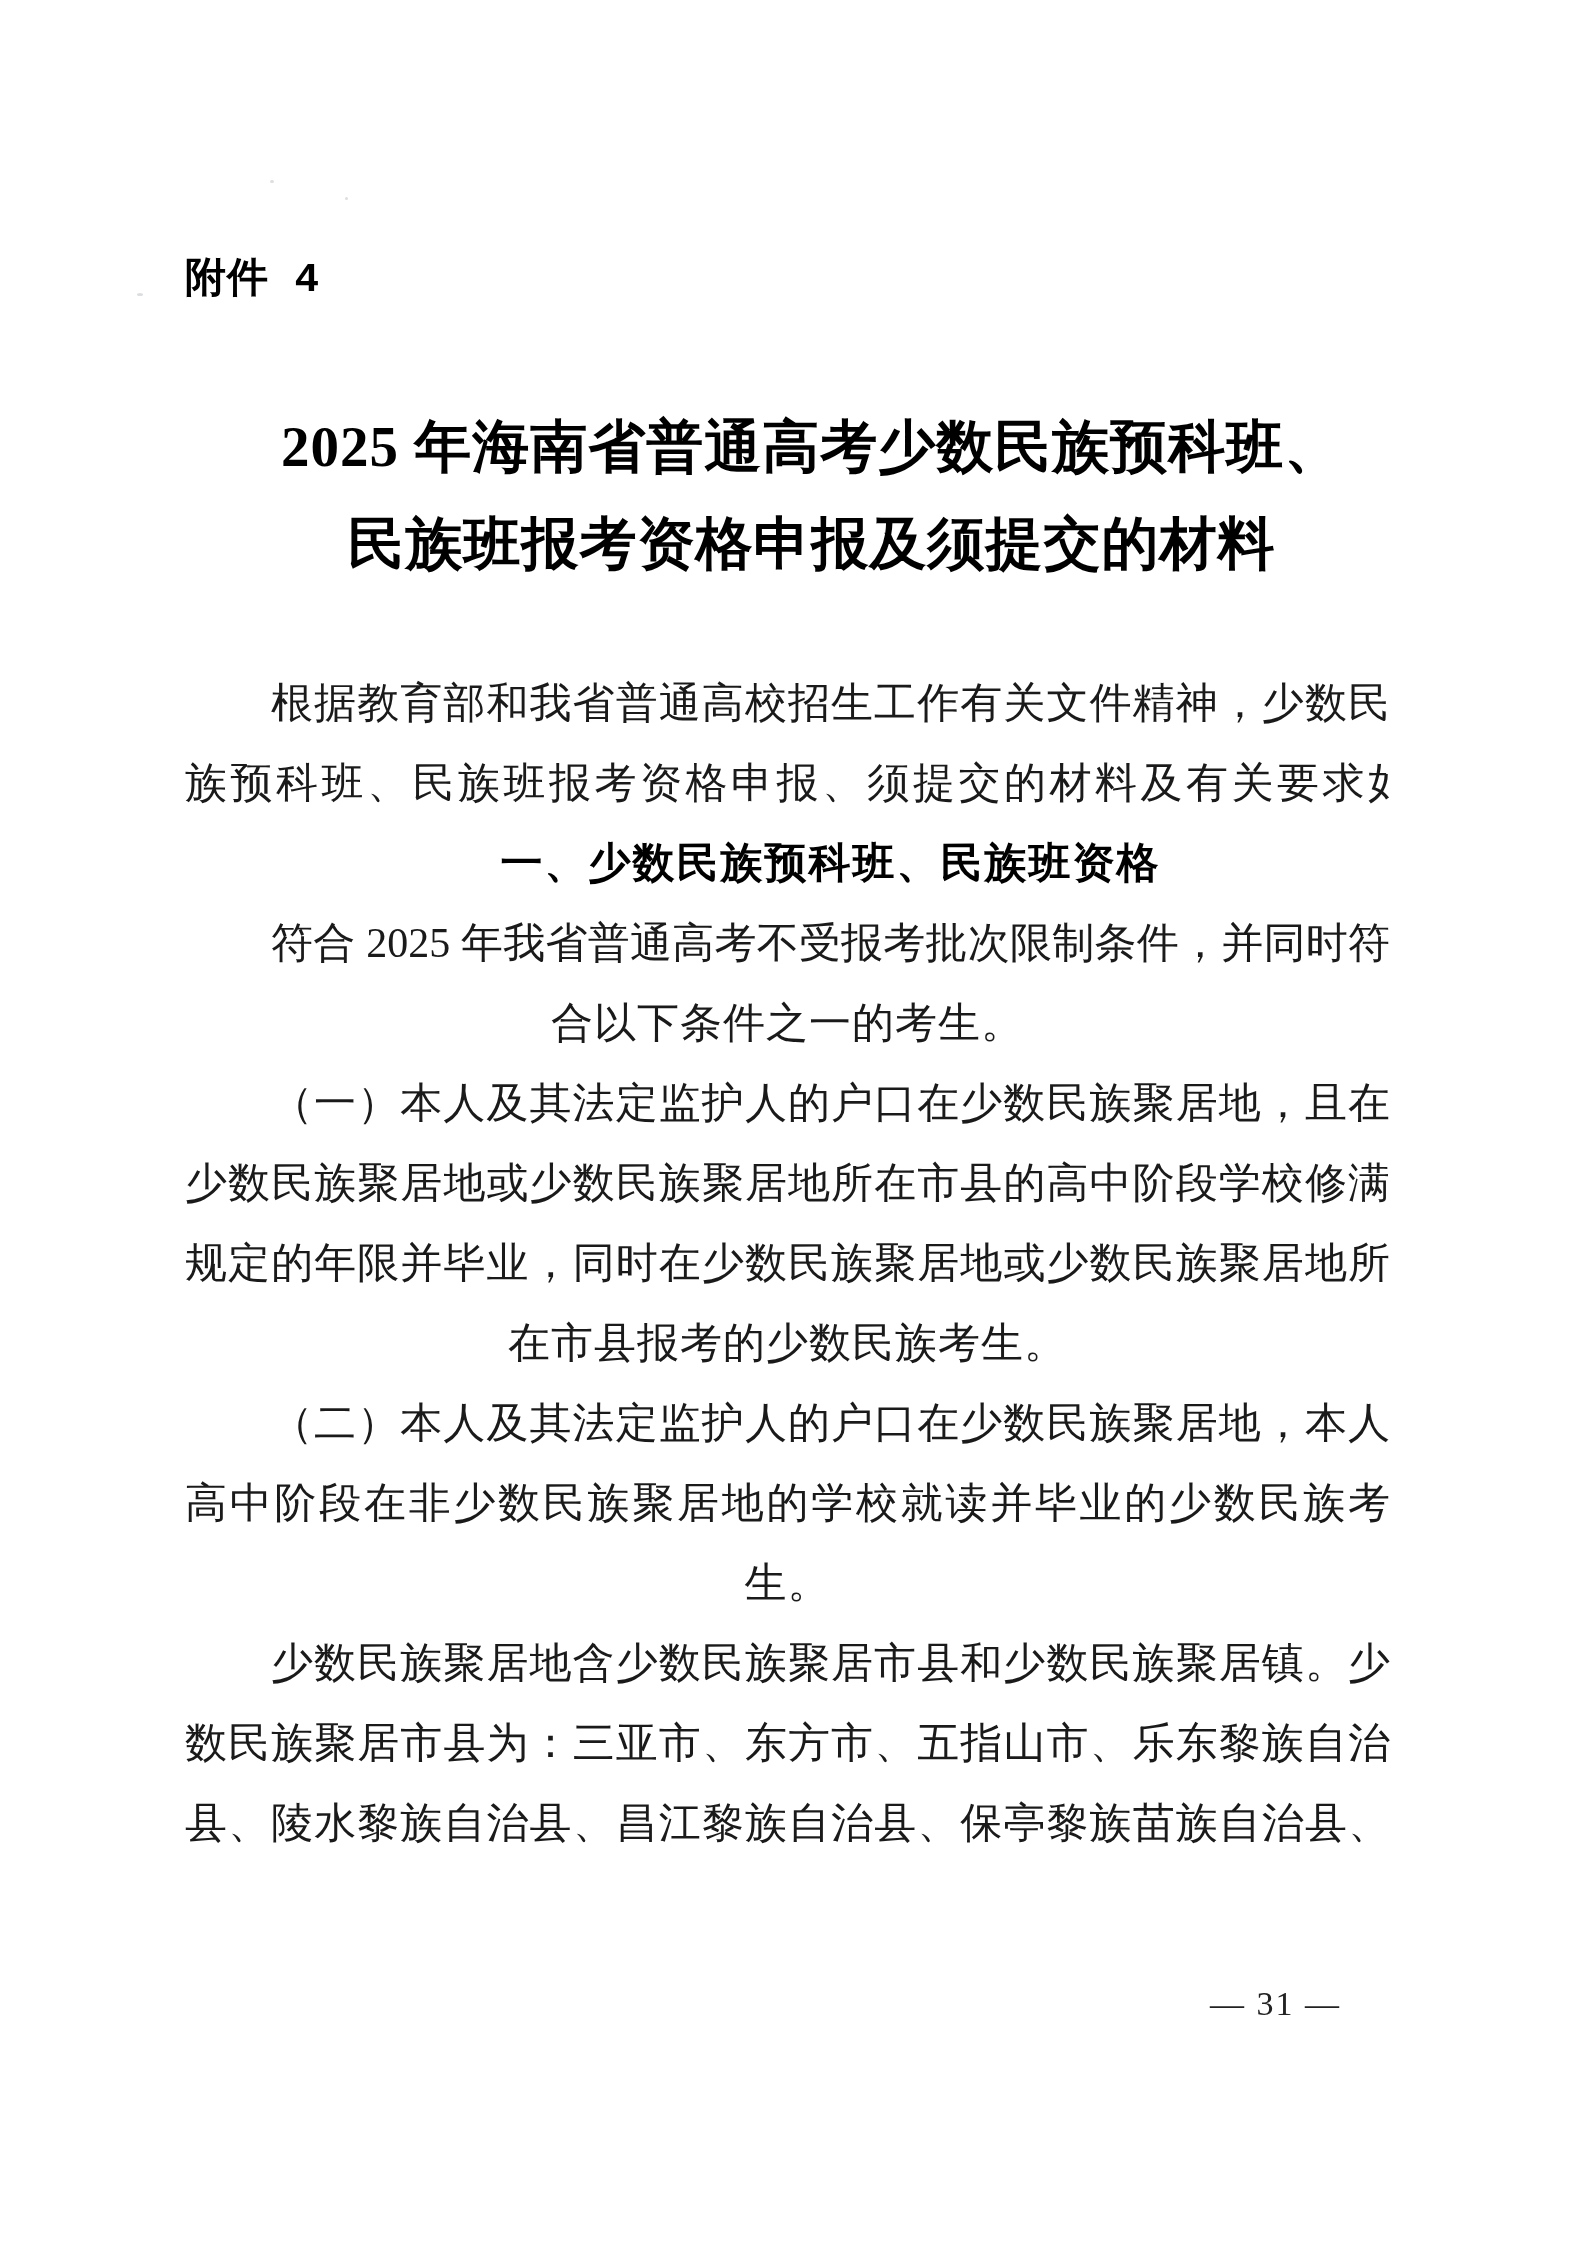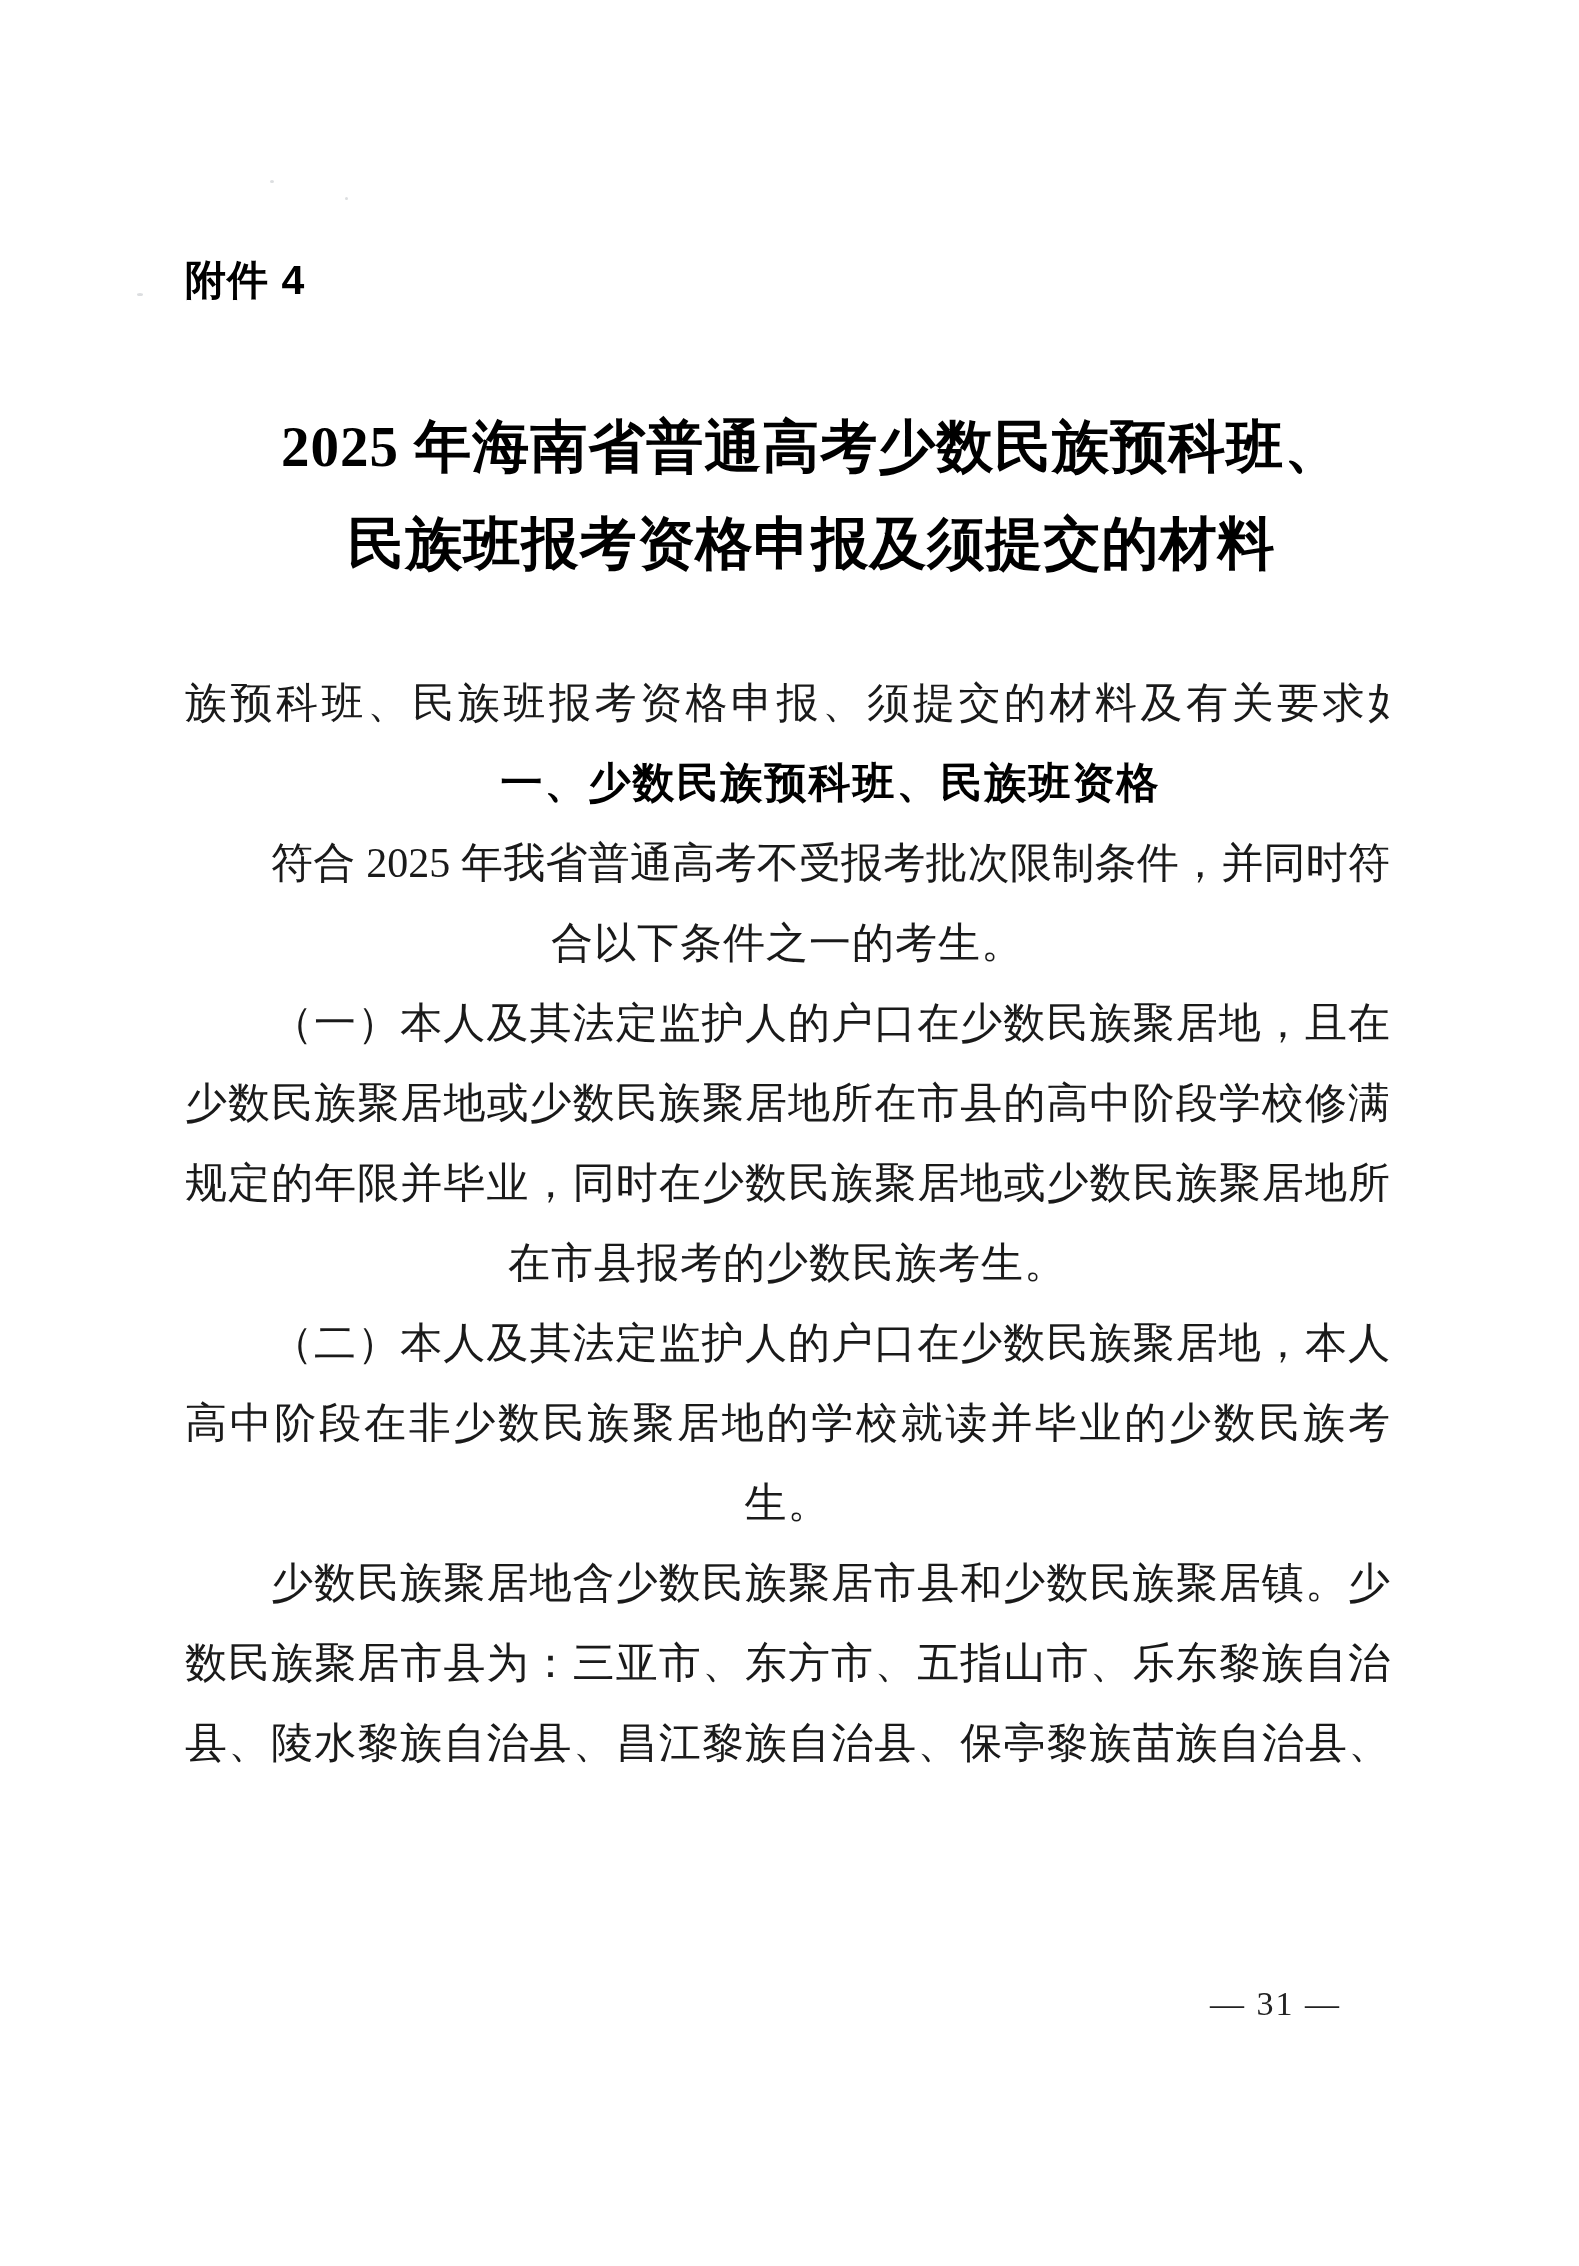--- a/index.html
+++ b/index.html
@@ -9,21 +9,21 @@
     height: 2266px;
     background: #ffffff;
     font-family: "Liberation Serif", "DejaVu Serif", serif;
     color: #1a1a1a;
     overflow: hidden;
   }
   .attachment-label {
     position: absolute;
     left: 185px;
     top: 256px;
-    font-family: Liberation Sans, sans-serif;
+    font-family: Liberation Mono, monospace;
     font-weight: bold;
     font-size: 41px;
     line-height: 48px;
     color: #000000;
     letter-spacing: 1px;
   }
   .doc-title {
     position: absolute;
     left: 0;
     top: 398px;
@@ -97,20 +97,21 @@
   <div class="speck" style="left:137px; top:293px; width:6px; height:3px;"></div>
 
   <div class="attachment-label">附件 4</div>
 
   <div class="doc-title">
     <div class="title-line">2025 年海南省普通高考少数民族预科班、</div>
     <div class="title-line">民族班报考资格申报及须提交的材料</div>
   </div>
 
   <div class="doc-body">
+    <div class="line indent j">根据教育部和我省普通高校招生工作有关文件精神，少数民</div>
     <div class="line e-wide">族预科班、民族班报考资格申报、须提交的材料及有关要求如下：</div>
     <div class="line indent e heading">一、少数民族预科班、民族班资格</div>
     <div class="line indent j">符合 2025 年我省普通高考不受报考批次限制条件，并同时符</div>
     <div class="line e">合以下条件之一的考生。</div>
     <div class="line indent j">（一）本人及其法定监护人的户口在少数民族聚居地，且在</div>
     <div class="line j">少数民族聚居地或少数民族聚居地所在市县的高中阶段学校修满</div>
     <div class="line j">规定的年限并毕业，同时在少数民族聚居地或少数民族聚居地所</div>
     <div class="line e">在市县报考的少数民族考生。</div>
     <div class="line indent j">（二）本人及其法定监护人的户口在少数民族聚居地，本人</div>
     <div class="line j">高中阶段在非少数民族聚居地的学校就读并毕业的少数民族考</div>

